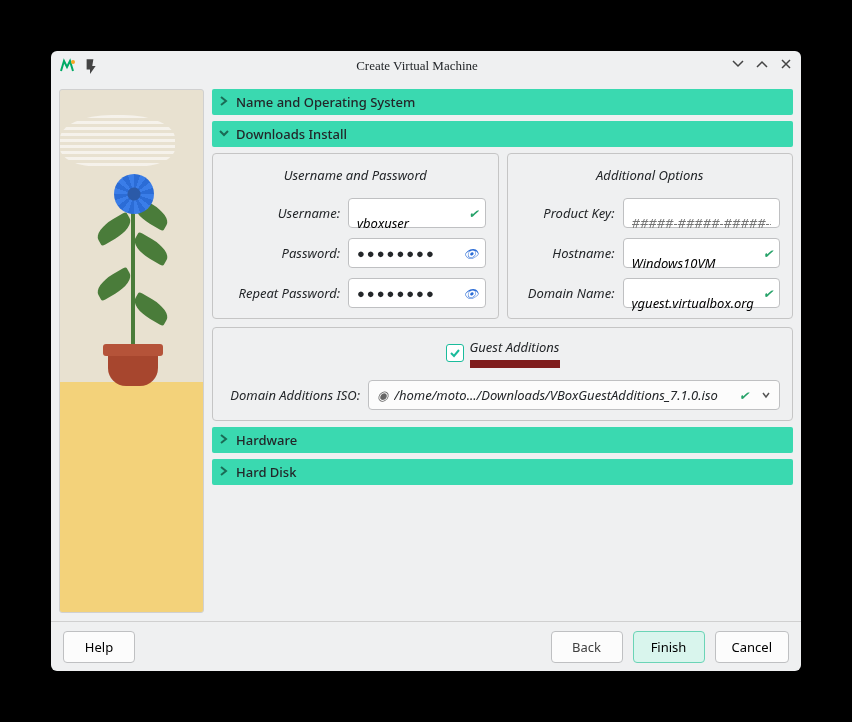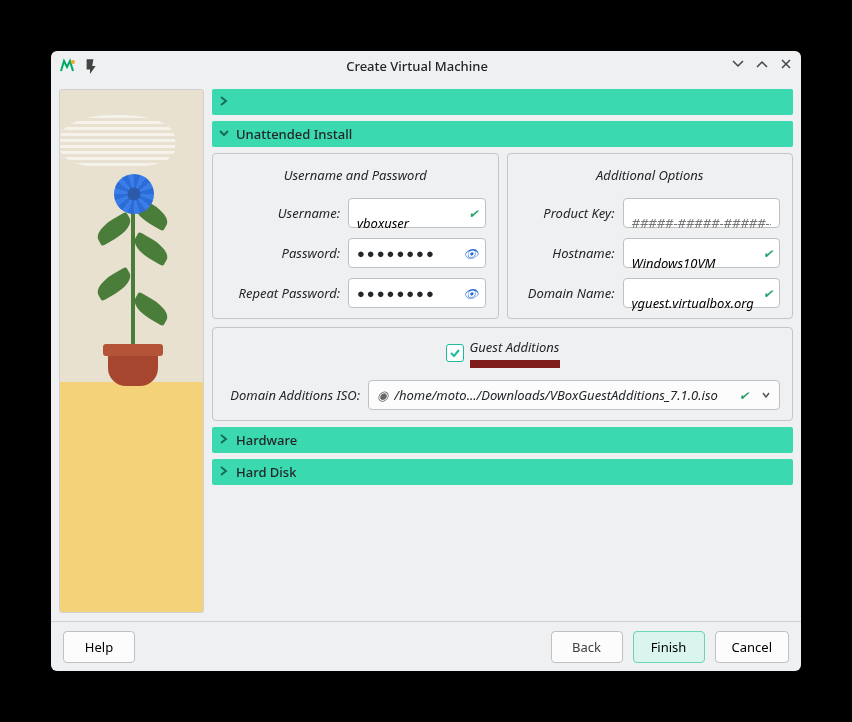--- a/index.html
+++ b/index.html
@@ -29,20 +29,21 @@
       height: 30px;
       display: flex;
       align-items: center;
       padding: 0 8px;
       border-radius: 6px 6px 0 0;
     }
     .titlebar .title {
       flex: 1;
       text-align: center;
       font-weight: 500;
+      font-family: Liberation Serif, serif;
     }
     .titlebar .t-icon { width: 18px; height: 18px; display:flex; align-items:center; justify-content:center; margin-right:4px; }
     .titlebar .controls { display:flex; gap:10px; }
     .titlebar .controls span { cursor:pointer; color:#444; }
     
     .body {
       flex: 1;
       display: flex;
       padding: 8px;
       gap: 8px;
@@ -276,29 +277,30 @@
     </div>
 
     <div class="content">
 
       <div class="accordion-header collapsed">
         <span class="chev">
           <svg width="12" height="12" viewBox="0 0 12 12">
               <path d="M3 2 L8 6 L3 10" stroke="#1a6b55" stroke-width="2" fill="none"></path>
             </svg>
         </span>
+        <span class="label">Name and Operating System</span>
       </div>
 
       <div class="accordion-header">
         <span class="chev">
           <svg width="12" height="12" viewBox="0 0 12 12">
               <path d="M2 4 L6 8 L10 4" stroke="#1a6b55" stroke-width="2" fill="none"></path>
             </svg>
         </span>
-        <span class="label">Unattended Install</span>
+        <span class="label">Downloads Install</span>
       </div>
 
       <div class="accordion-content">
 
         <div class="groupboxes">
 
           <div class="groupbox">
             <div class="gb-title">Username and Password</div>
 
             <div class="form-row">

